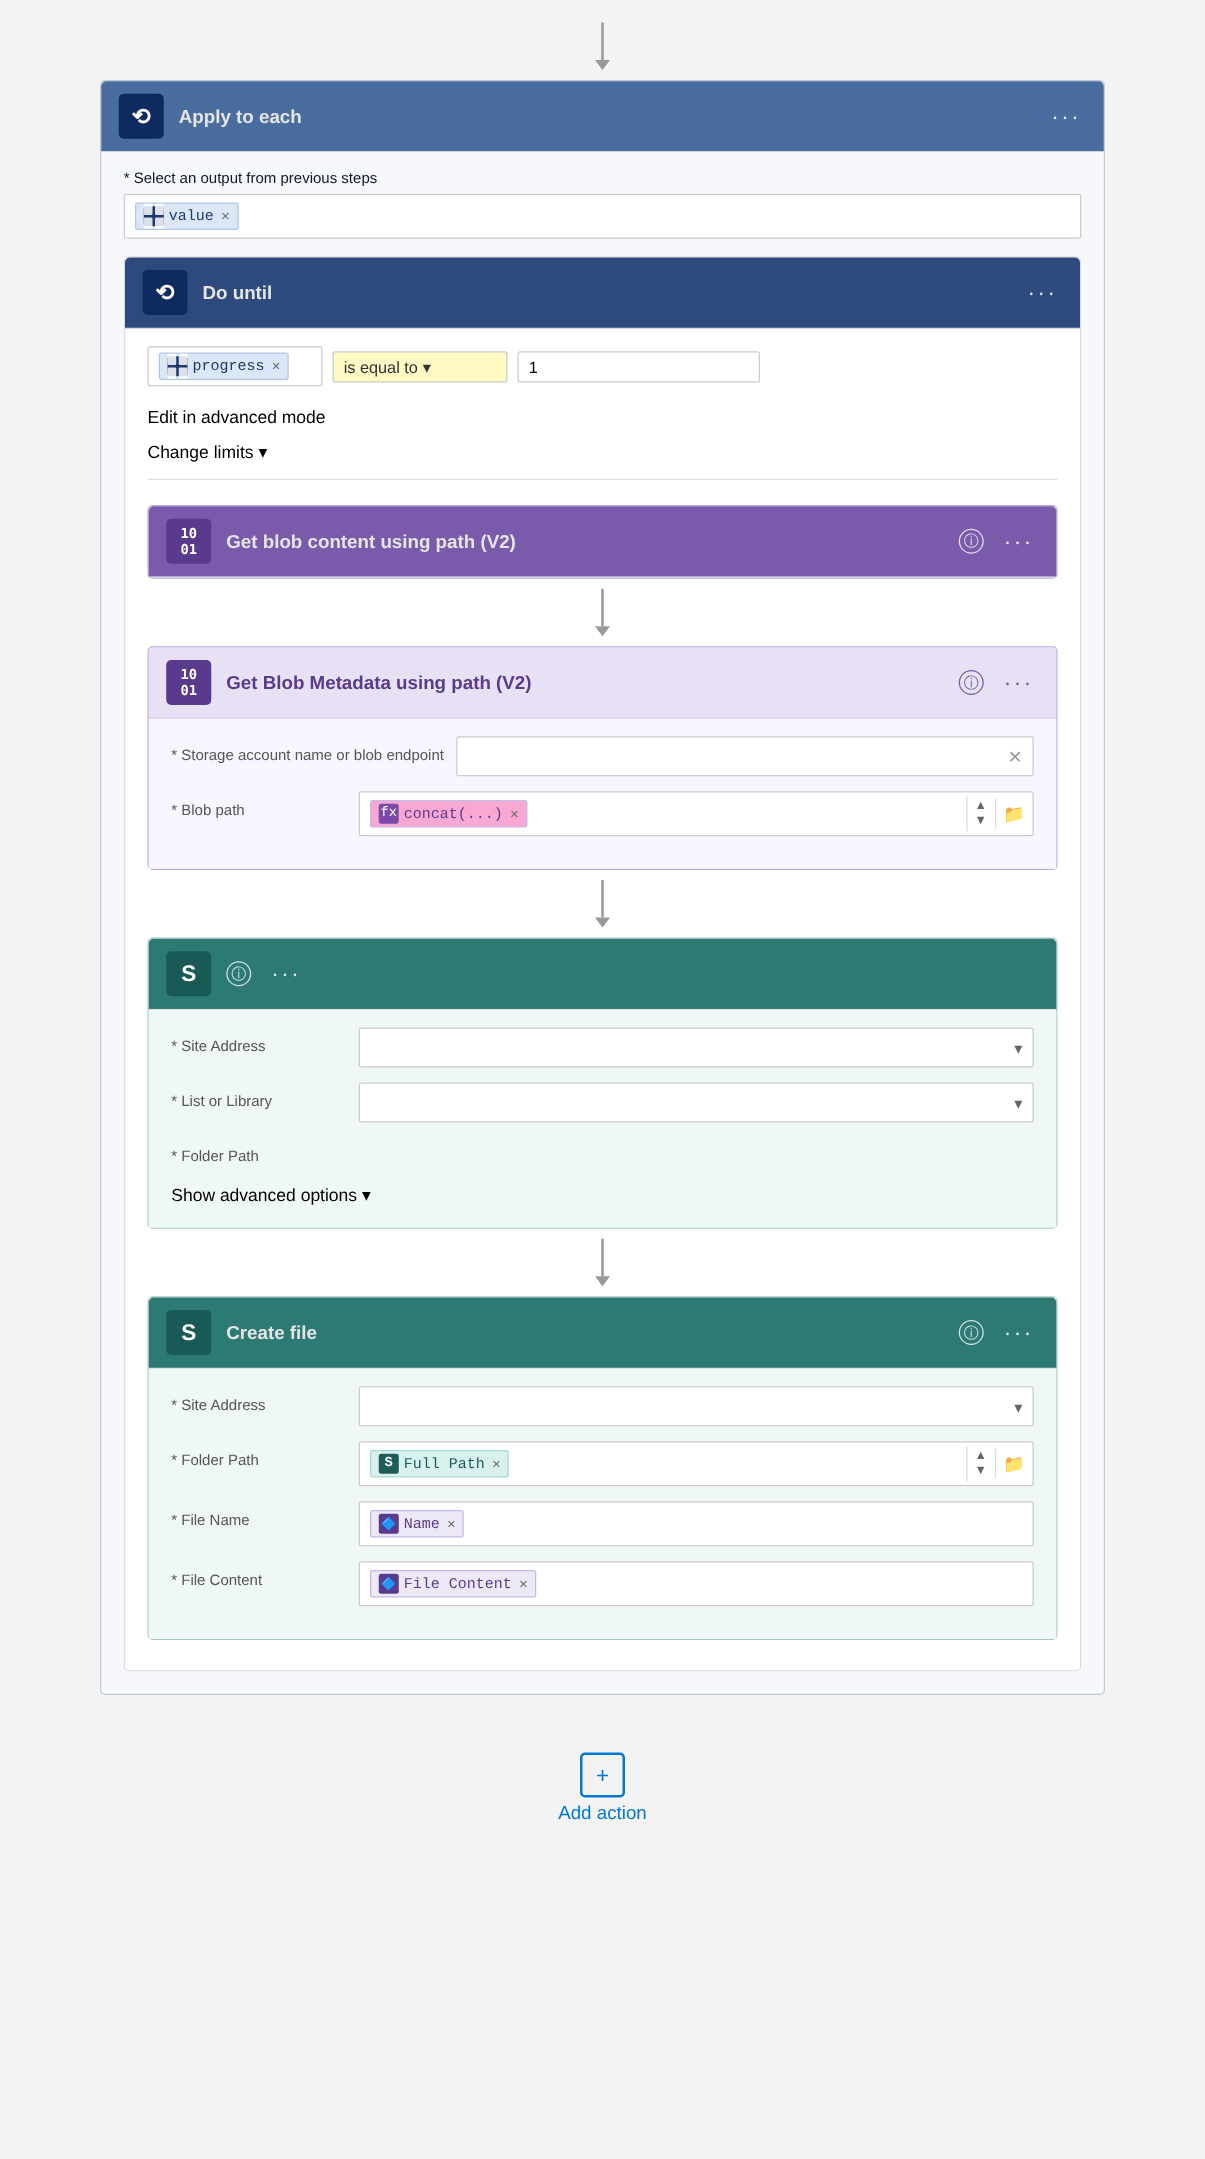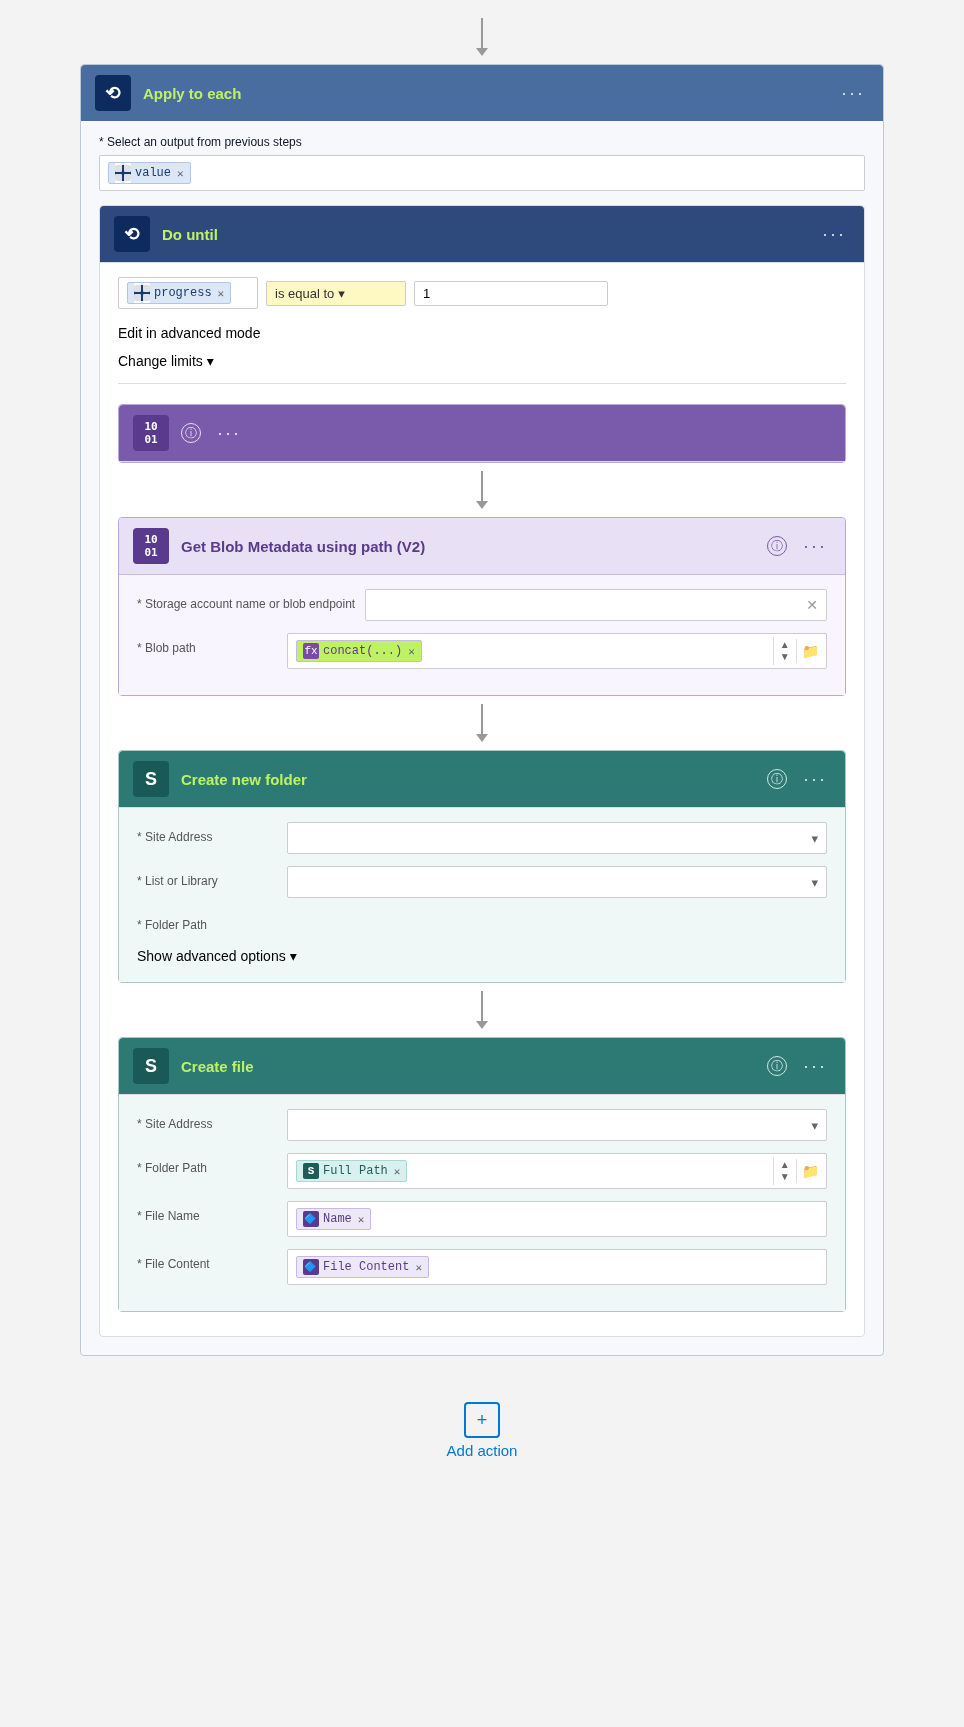--- a/index.html
+++ b/index.html
@@ -86,21 +86,21 @@
       color: #fff;
     }
 
     .icon-blue { background: #1a3a6c; }
     .icon-dark-blue { background: #0d2b5e; }
 
     .block-title {
       font-size: 15px;
       font-weight: 600;
       flex: 1;
-      color: #bef264;
+      color: #e5e5e5;
     }
 
     .block-header-actions {
       display: flex;
       align-items: center;
       gap: 12px;
     }
 
     .block-body {
       padding: 14px 18px;
@@ -227,21 +227,21 @@
       font-family: Liberation Mono, monospace;
     }
 
     .token-blue {
       background: #dbe6f6;
       color: #1a3a6c;
       border: 1px solid #b0c8e8;
     }
 
     .token-purple {
-      background: #bef264;
+      background: #f9a8d4;
       color: #5a3a8c;
       border: 1px solid #c8b8e8;
     }
 
     .token-teal {
       background: #d8f0ee;
       color: #1e5c58;
       border: 1px solid #a8d8d4;
     }
 
@@ -535,20 +535,21 @@
 
             
             <div class="nested-area">
 
               <div style="width:100%;">
                 <div class="block" style="border-color:#b8a8d8;">
                   <div class="block-header purple-header" style="background:#7a5aaa;">
                     <div class="block-icon" style="background:#5a3a8c;">
                       <span style="font-size:11px; font-weight:bold; color:#fff; font-family:monospace;">10<br>01</span>
                     </div>
+                    <span class="block-title">Get blob content using path (V2)</span>
                     <div class="block-header-actions">
                       <div class="info-circle">ⓘ</div>
                       <button class="ellipsis-btn">···</button>
                     </div>
                   </div>
                 </div>
               </div>
 
               <div class="arrow-connector">
                 <div class="arrow-line"></div>
@@ -601,21 +602,20 @@
                 <div class="arrow-line"></div>
                 <div class="arrow-head"></div>
               </div>
 
               <div style="width:100%;">
                 <div class="block" style="border-color:#a8c8c4;">
                   <div class="block-header teal-header">
                     <div class="block-icon" style="background:#1a5a56; font-size:18px; font-weight:bold; color:#fff;">
                       S
                     </div>
-                    <span class="block-title">Create new folder</span>
                     <div class="block-header-actions">
                       <div class="info-circle">ⓘ</div>
                       <button class="ellipsis-btn">···</button>
                     </div>
                   </div>
                   <div class="block-body" style="background:#f0f8f7;">
                     
                     <div class="form-row">
                       <div class="form-label">* Site Address</div>
                       <div class="select-input">

